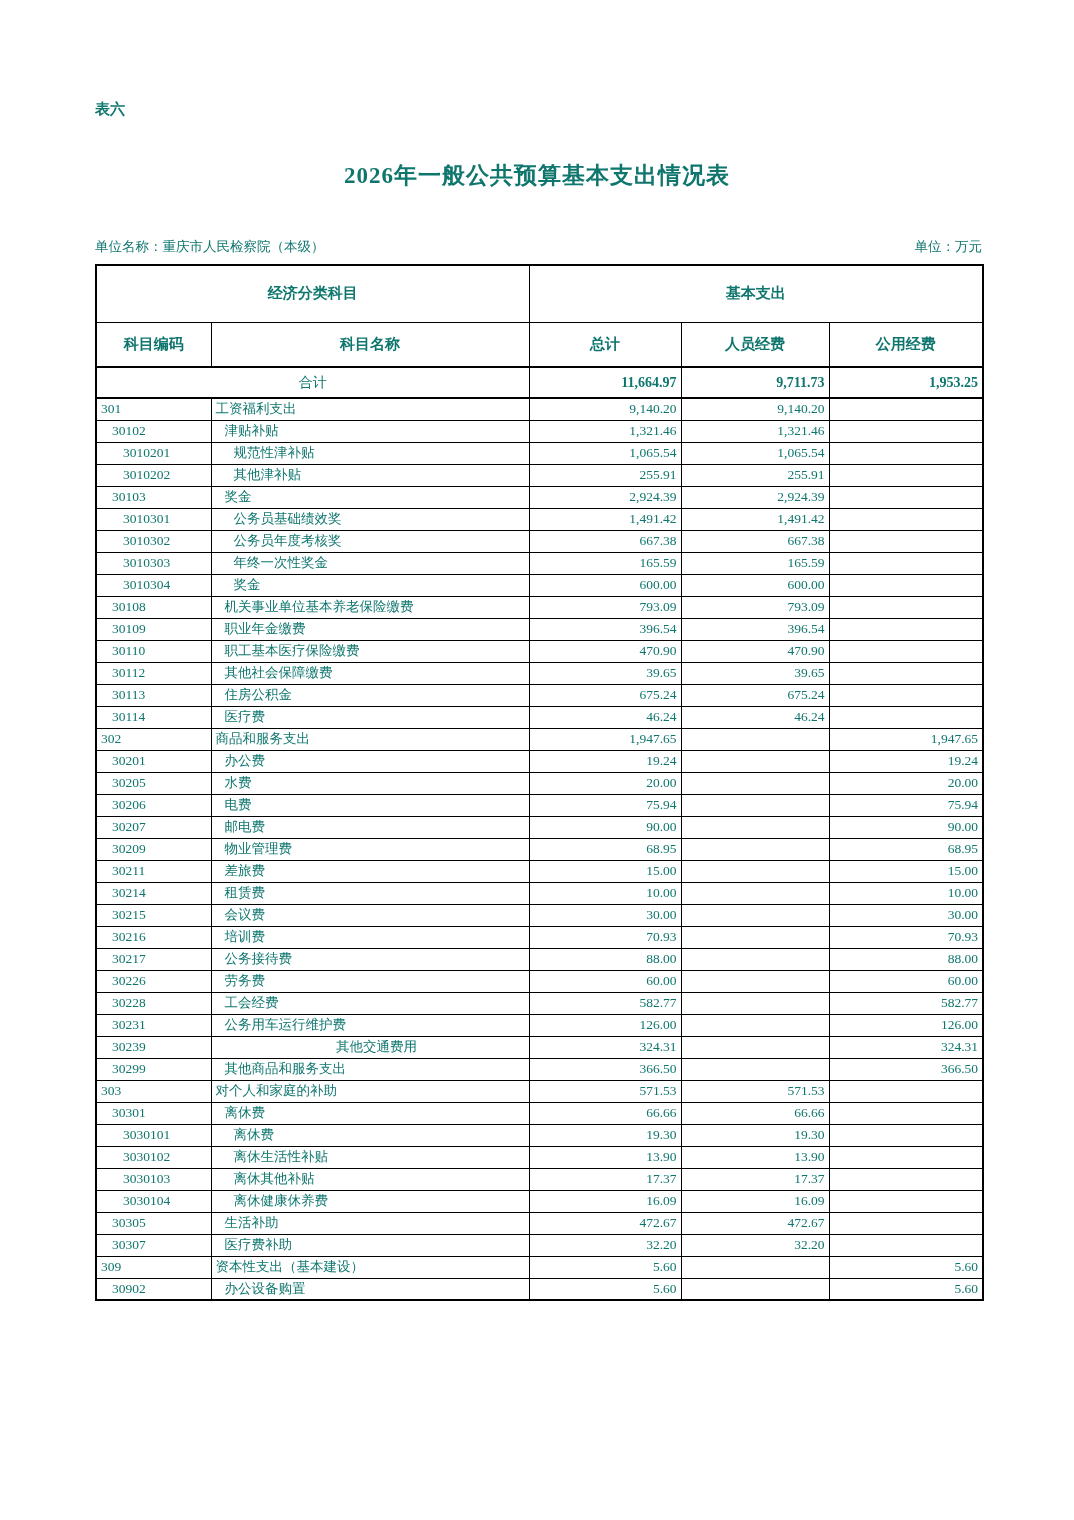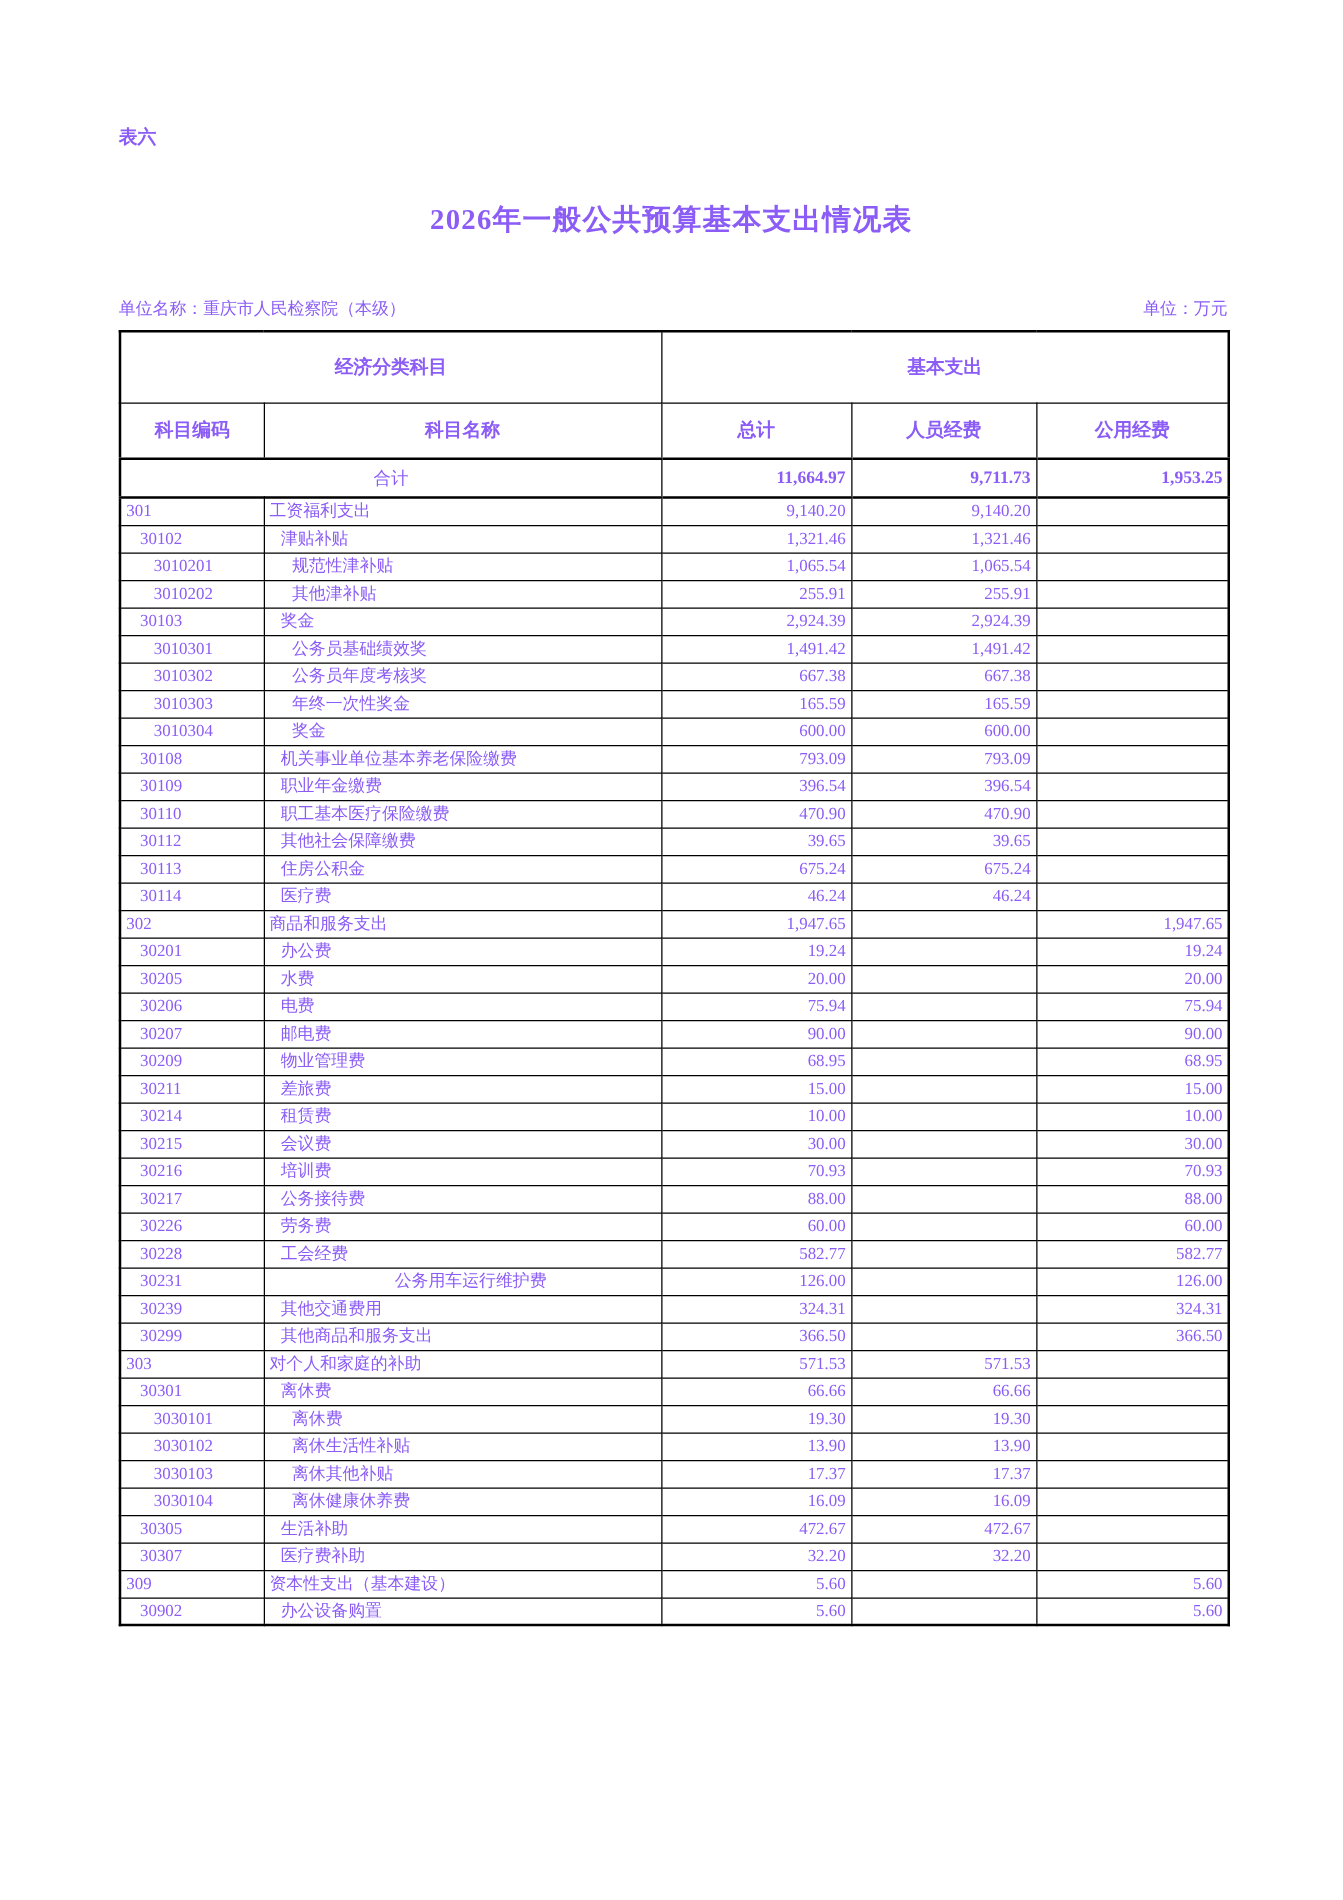--- a/index.html
+++ b/index.html
@@ -2,21 +2,21 @@
 <html><head>
 <meta charset="utf-8">
 <style>
   * { margin:0; padding:0; box-sizing:border-box; }
   html,body { background:#888; }
   .page {
     position:relative;
     width:1074px; height:1520px;
     margin:0 auto;
     background:#ffffff;
-    color:#8b5cf6;
+    color:#0f766e;
     font-family:"Liberation Serif", serif;
     overflow:hidden;
   }
   .table-label {
     position:absolute; left:95px; top:100px;
     font-family:"Liberation Sans", sans-serif;
     font-weight:bold; font-size:15px;
   }
   .doc-title {
     position:absolute; left:0; top:160px; width:100%;
@@ -301,28 +301,28 @@
         </tr>
         <tr class="data-row">
           <td class="code" style="padding-left: 15px;">30228</td>
           <td class="name" style="padding-left: 13px;">工会经费</td>
           <td class="num">582.77</td>
           <td class="num"></td>
           <td class="num">582.77</td>
         </tr>
         <tr class="data-row">
           <td class="code" style="padding-left: 15px;">30231</td>
-          <td class="name" style="padding-left: 13px; text-align: center;">公务用车运行维护费</td>
+          <td class="name" style="padding-left: 13px;">公务用车运行维护费</td>
           <td class="num">126.00</td>
           <td class="num"></td>
           <td class="num">126.00</td>
         </tr>
         <tr class="data-row">
           <td class="code" style="padding-left: 15px;">30239</td>
-          <td class="name" style="padding-left: 13px;">其他交通费用</td>
+          <td class="name" style="padding-left: 13px; text-align: center;">其他交通费用</td>
           <td class="num">324.31</td>
           <td class="num"></td>
           <td class="num">324.31</td>
         </tr>
         <tr class="data-row">
           <td class="code" style="padding-left: 15px;">30299</td>
           <td class="name" style="padding-left: 13px;">其他商品和服务支出</td>
           <td class="num">366.50</td>
           <td class="num"></td>
           <td class="num">366.50</td>

